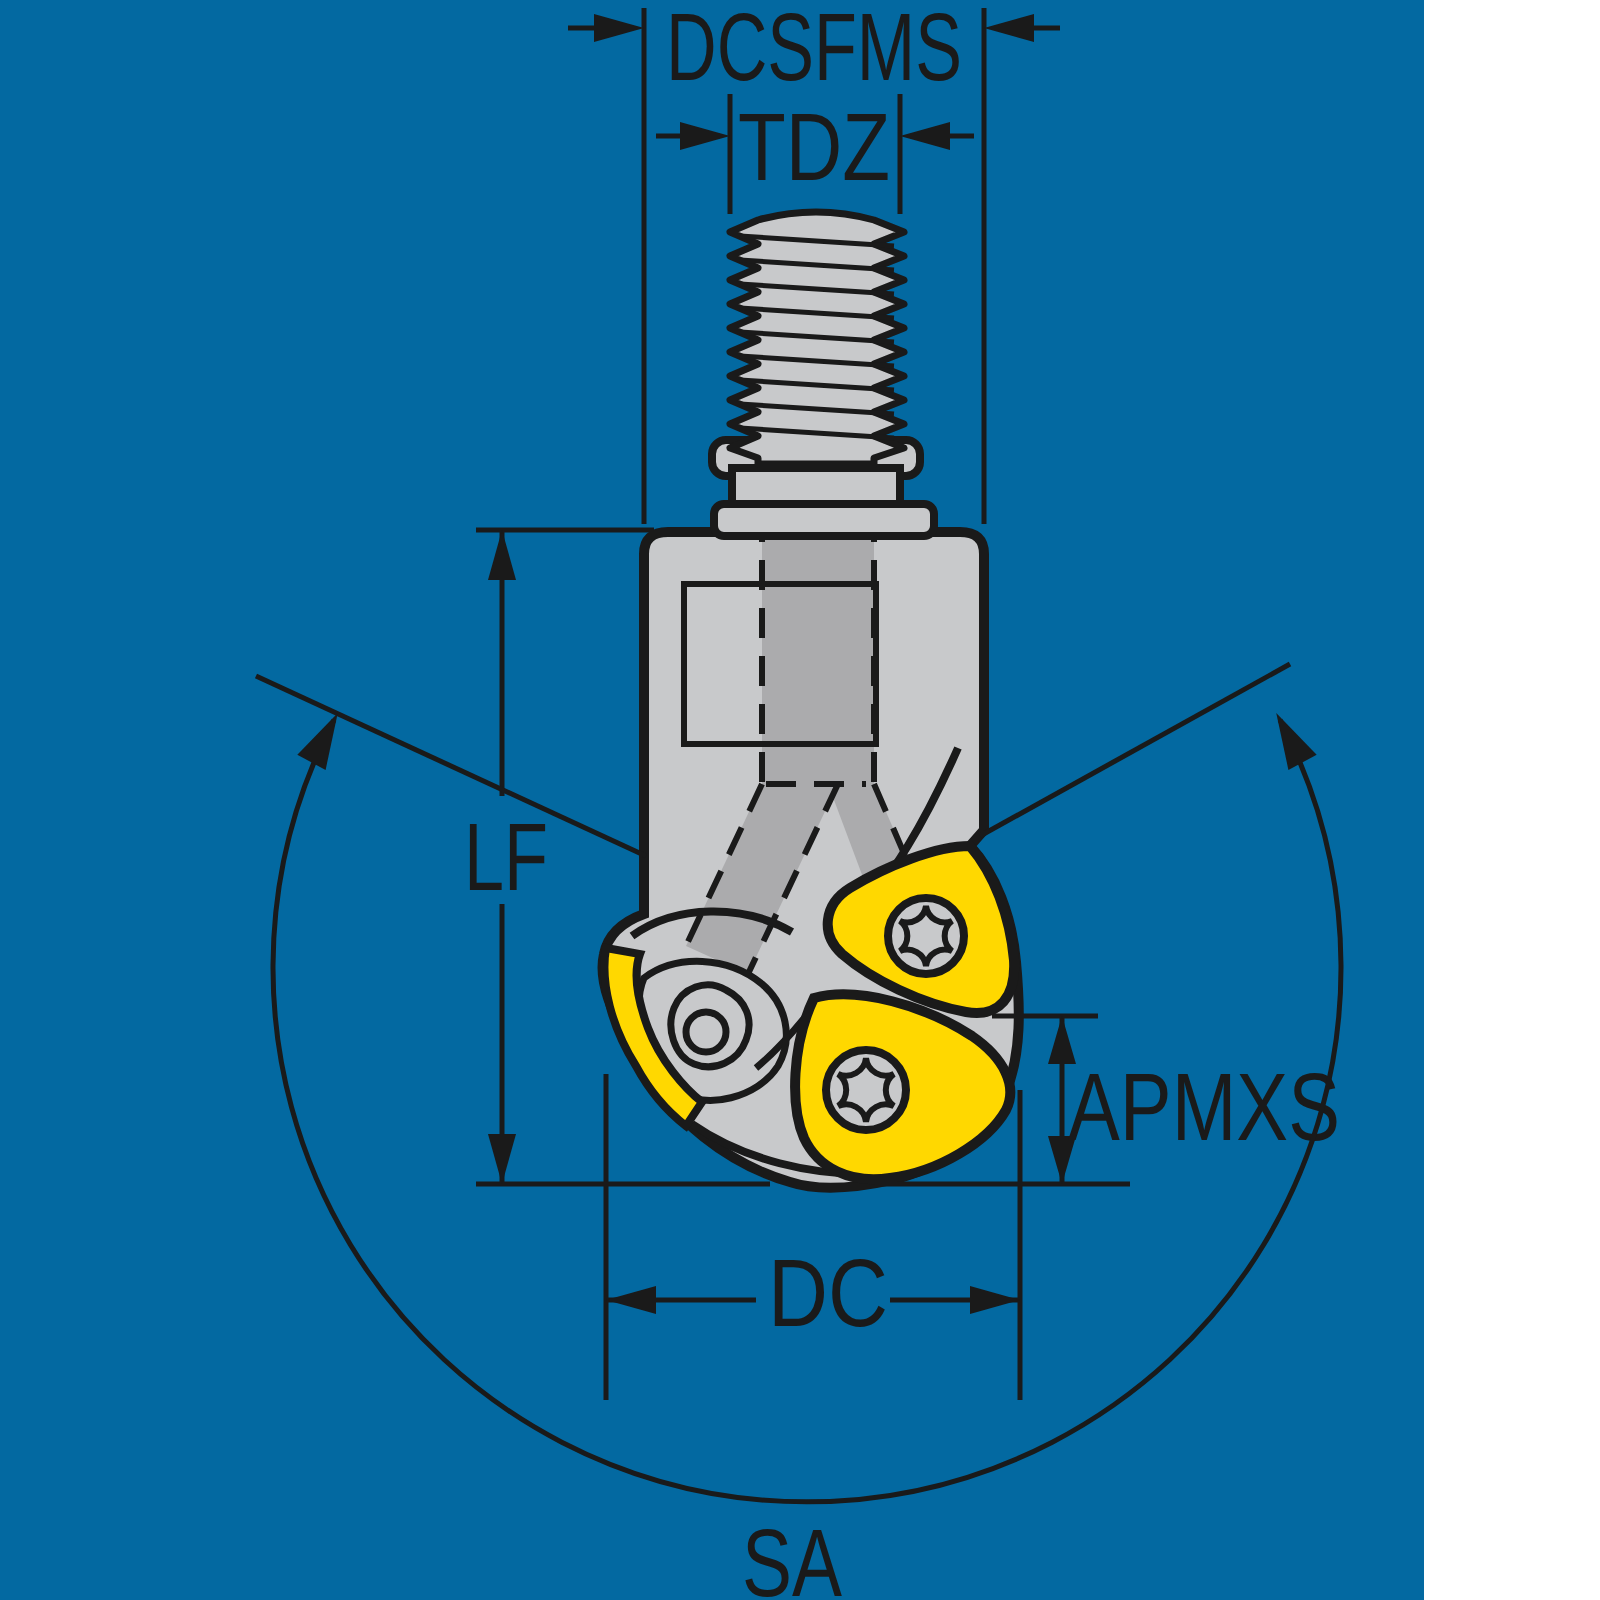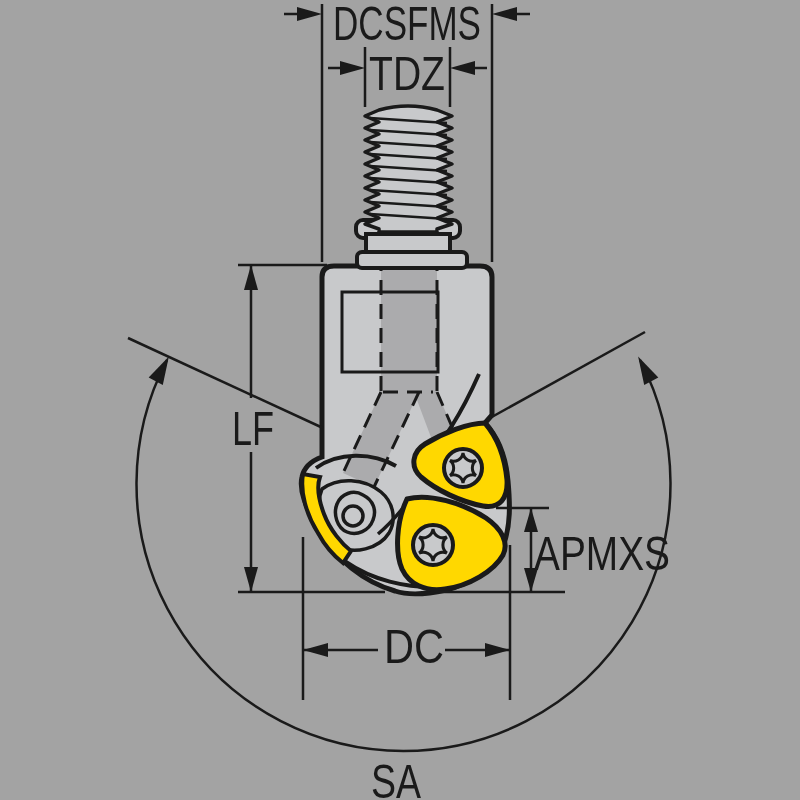--- a/index.html
+++ b/index.html
@@ -1,16 +1,16 @@
 <!DOCTYPE html>
 <html><head>
 <meta charset="utf-8">
 <style>
   html,body{margin:0;padding:0;background:#fff;}
-  .stage{width:800px;height:800px;background:#a3a3a3;position:relative;overflow:hidden;}
+  .stage{width:712px;height:800px;background:#0369a1;position:relative;overflow:hidden;}
   svg{display:block;}
   .outline{stroke:#1a1a1a;fill:none;}
   .dim{stroke:#1a1a1a;stroke-width:2.5;fill:none;}
   .dimfill{fill:#1a1a1a;stroke:none;}
   .dash{stroke:#1a1a1a;stroke-width:3;fill:none;stroke-dasharray:15 9;}
   .lbl{font-family:"Liberation Sans",sans-serif;font-size:48px;fill:#1a1a1a;}
 </style>
 </head>
 <body>
 

